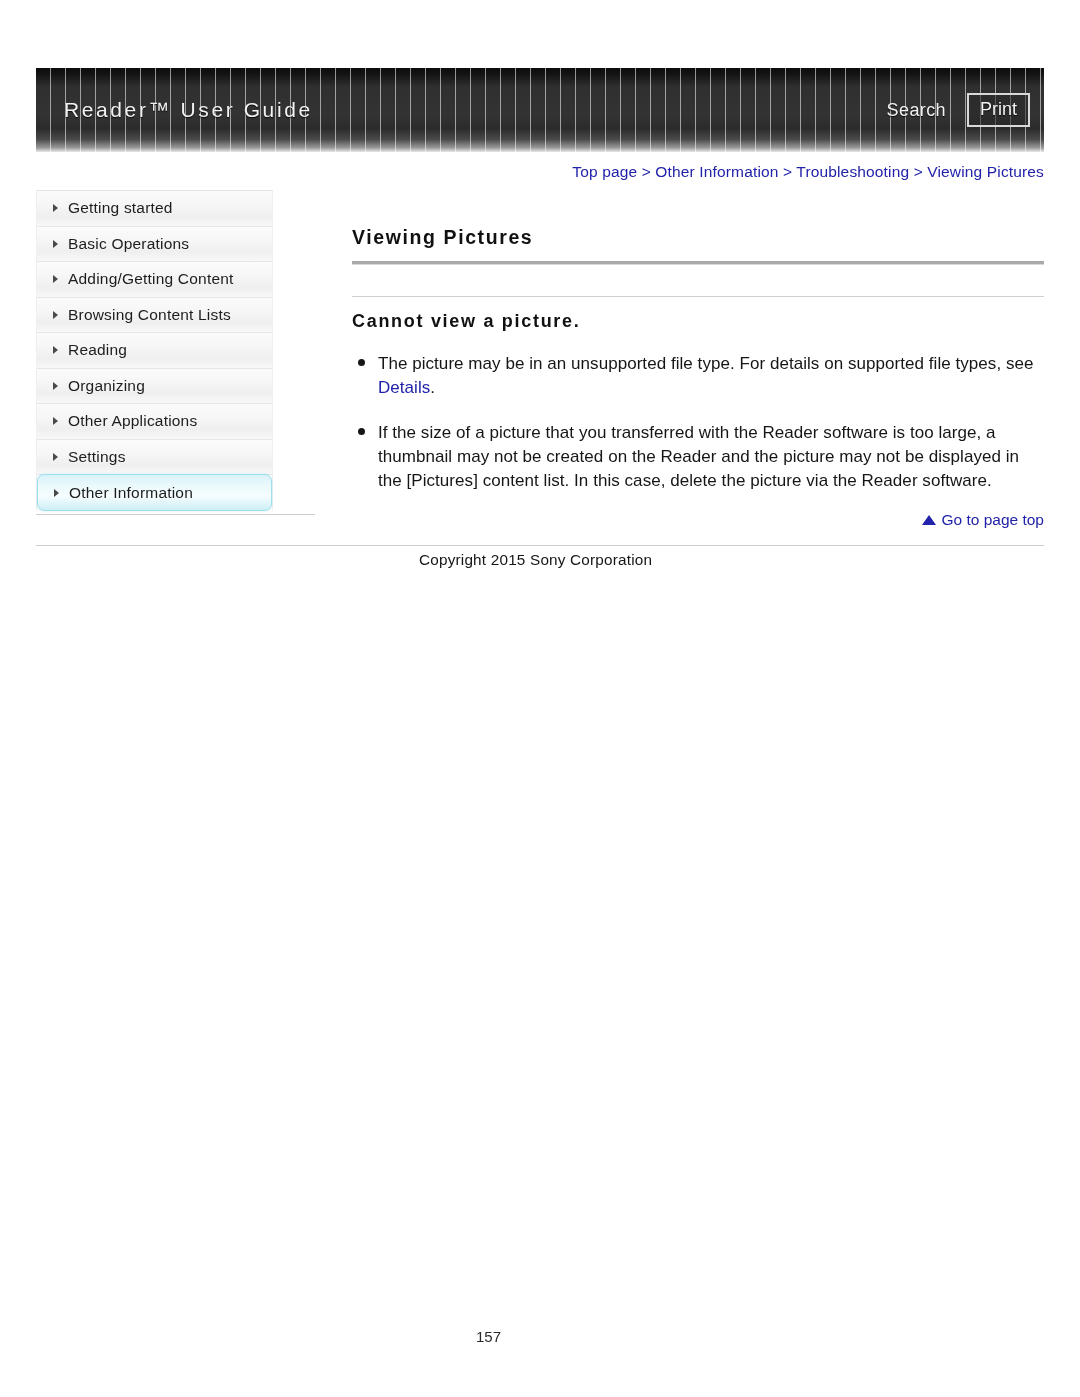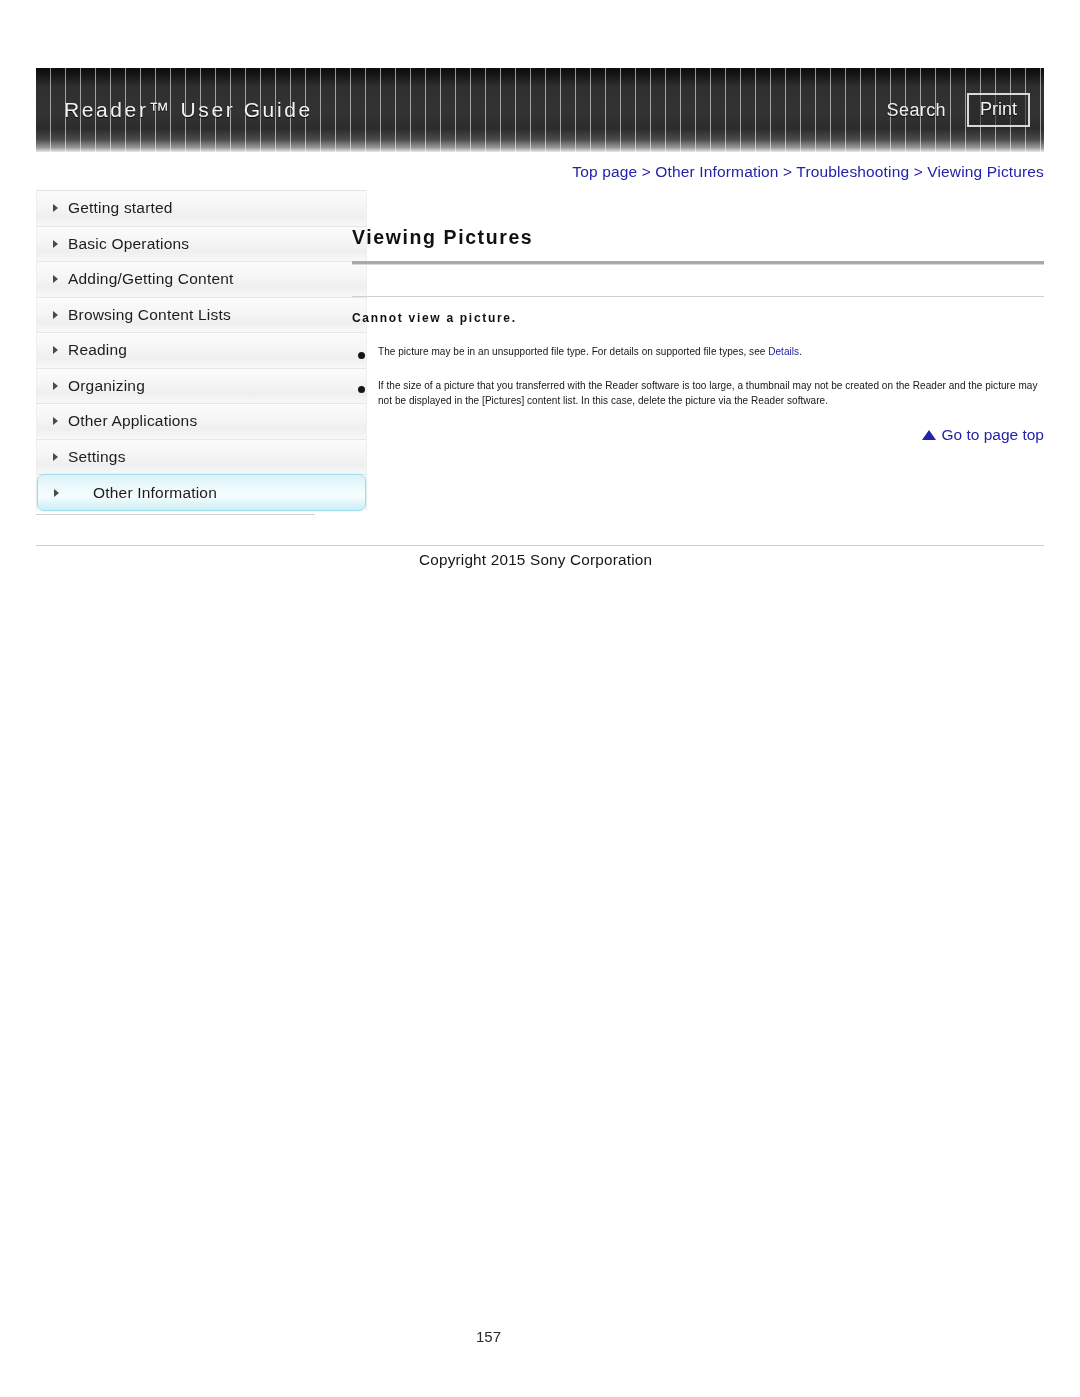--- a/index.html
+++ b/index.html
@@ -88,21 +88,21 @@
     font-size: 15.5px;
     letter-spacing: 0.15px;
     white-space: nowrap;
   }
 
   
   #sidebar {
     position: absolute;
     left: 36px;
     top: 190px;
-    width: 331px;
+    width: 237px;
   }
   #sidebar-nav {
     border-top: 1px solid #e3e3e3;
     border-left: 1px solid #efefef;
     border-right: 1px solid #efefef;
   }
   .nav-item {
     position: relative;
     height: 35.5px;
     display: flex;
@@ -120,21 +120,20 @@
     background: linear-gradient(to bottom,
       #d9f2f8 0%,
       #eaf9fc 30%,
       #f6fdfe 60%,
       #cdeef6 100%);
     border: 1px solid #9fdeeb;
     border-radius: 7px;
     height: 37px;
     margin-top: -1px;
     box-shadow: 0 0 2px rgba(150,220,235,0.6);
-    gap: 24px;
   }
   .nav-bullet {
     width: 0;
     height: 0;
     border-left: 5px solid #4a4a4a;
     border-top: 4px solid transparent;
     border-bottom: 4px solid transparent;
     margin-right: 10px;
     flex: 0 0 auto;
   }
@@ -211,31 +210,31 @@
     background: #a9a9a9;
     border-bottom: 1px solid #d7d7d7;
   }
   #section-rule {
     margin-top: 31px;
     height: 1px;
     background: #d0d0d0;
   }
   #section-title {
     margin-top: 14px;
-    font-size: 12px;
+    font-size: 18px;
     font-weight: bold;
     color: #111111;
     letter-spacing: 1.7px;
     white-space: nowrap;
   }
   .bullet-para {
     position: relative;
     margin-top: 20px;
     padding-left: 26px;
-    font-size: 10px;
+    font-size: 17px;
     color: #161616;
     line-height: 1.43;
     letter-spacing: 0.05px;
   }
   .bullet-para::before {
     content: "";
     position: absolute;
     left: 6px;
     top: 7px;
     width: 7px;

